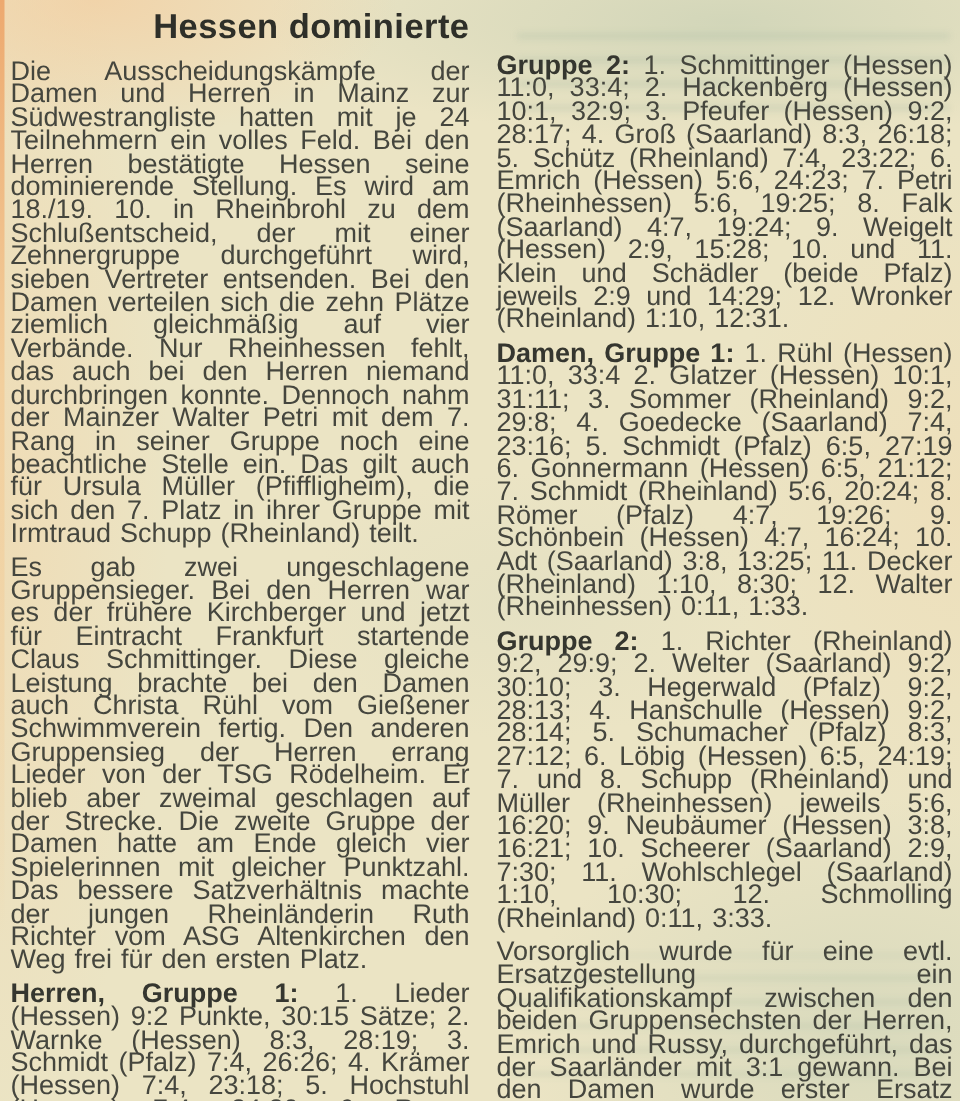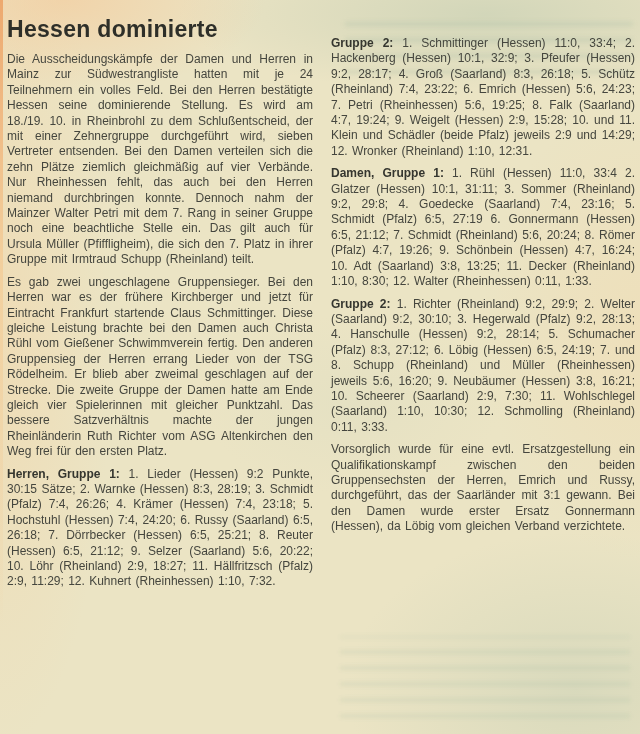--- a/index.html
+++ b/index.html
@@ -30,30 +30,30 @@
       rgba(142,172,150,0) 8px 16px);
     filter:blur(2px);
     pointer-events:none;
   }
   .ghost-top{top:14px;left:345px;width:288px;height:64px;}
   .ghost-bottom{top:636px;left:340px;width:290px;height:86px;opacity:.8;}
   .col{position:absolute;top:4px;}
   .col-left{left:7px;width:306px;}
   .col-right{left:331px;width:304px;top:36px;}
   h1.title{
-    margin:12px 0 9px 0;
+    margin:0 0 9px 0;
     font-size:23px;line-height:27px;
     font-weight:700;
-    text-align:left;
+    text-align:right;
     color:#2e2f29;
     letter-spacing:.3px;
   }
   p.body{
     margin:0 0 7px 0;
-    font-size:12px;line-height:15.4px;
+    font-size:18px;line-height:15.4px;
     text-align:justify;
     word-spacing:1px;
     hyphens:auto;-webkit-hyphens:auto;
     color:#45463e;
   }
   p.body strong{font-weight:700;color:#35362f;}
 </style>
 </head>
 <body>
 

